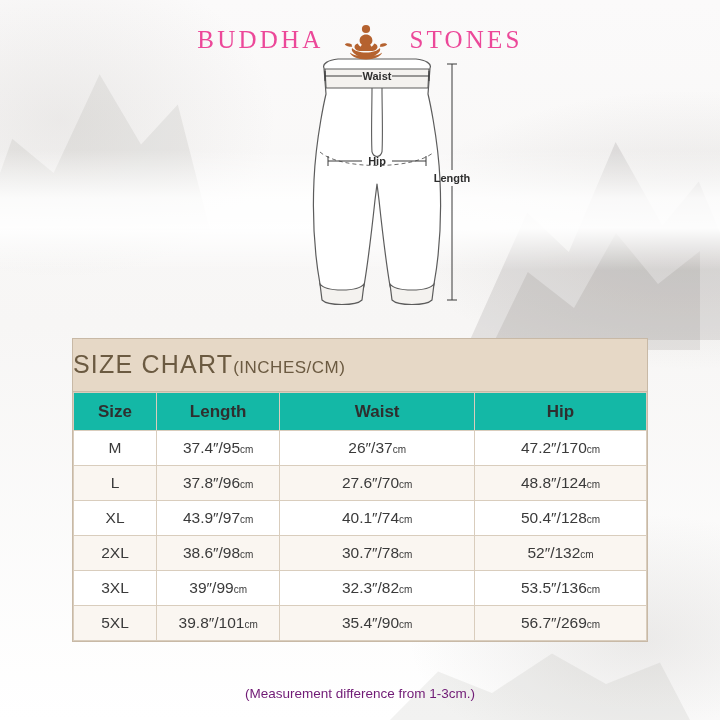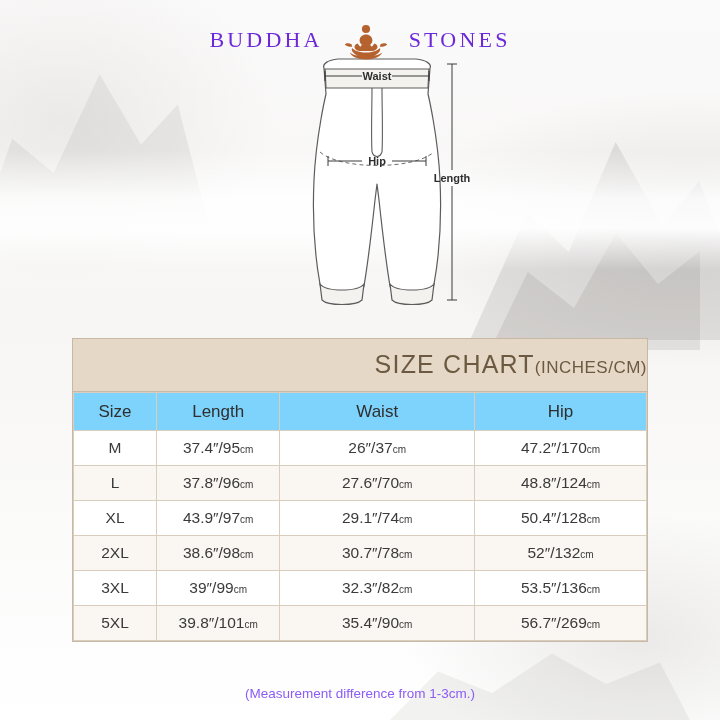--- a/index.html
+++ b/index.html
@@ -55,23 +55,23 @@
 
   
   .brand {
     position: absolute; top: 20px; left: 0; right: 0;
     display: flex; align-items: center; justify-content: center;
     gap: 14px;
     z-index: 5;
   }
   .brand-word {
     font-family: "Liberation Serif", serif;
-    font-size: 22px;
+    font-size: 25px;
     letter-spacing: 3.2px;
-    color: #6d28d9;
+    color: #ec4899;
     font-weight: 400;
   }
   .lotus {
     width: 58px; height: 40px;
     display: block;
   }
 
   
   .illus {
     position: absolute;
@@ -85,21 +85,21 @@
   .chart {
     position: absolute;
     left: 72px; top: 338px;
     width: 576px;
     border: 1px solid #c8b9a6;
     background: #ffffff;
     z-index: 6;
   }
   .chart-title {
     background: #e6d8c6;
-    text-align: right;
+    text-align: left;
     padding: 11px 0 12px;
     color: #6b5a41;
     font-family: "Liberation Sans", sans-serif;
     font-size: 25px;
     letter-spacing: 1.2px;
     font-weight: 400;
     border-bottom: 1px solid #c8b9a6;
   }
   .chart-title .units {
     font-size: 17px;
@@ -114,39 +114,39 @@
     border: 1px solid #d9cdbd;
     text-align: center;
     color: #3a3a3a;
     font-size: 15.5px;
     padding: 0;
     height: 35px;
     font-weight: 400;
   }
   thead th {
     font-size: 17px;
-    font-weight: 400;
+    font-weight: 700;
     height: 38px;
-    background: #7dd3fc;
+    background: #14b8a6;
     color: #2f2f2f;
   }
   col.c-size { width: 14.5%; }
   col.c-len  { width: 21.5%; }
   col.c-waist{ width: 34%; }
   col.c-hip  { width: 30%; }
   tbody tr:nth-child(even) td { background: #faf6f1; }
   tbody tr:nth-child(odd) td { background: #ffffff; }
   td.size-cell { font-size: 15.5px; }
   .cm { font-size: 10px; }
   .note {
     position: absolute;
     left: 0; right: 0; top: 686px;
     text-align: center;
     font-size: 13.5px;
-    color: #8b5cf6;
+    color: #701a75;
     font-family: "Liberation Sans", sans-serif;
     z-index: 6;
   }
 </style>
 </head>
 <body>
 
 <div id="page">
 
   <div class="bg-wash"></div>
@@ -259,21 +259,21 @@
         </tr>
         <tr>
           <td class="size-cell">L</td>
           <td><span>37.8″/96</span><span class="cm">cm</span></td>
           <td><span>27.6″/70</span><span class="cm">cm</span></td>
           <td><span>48.8″/124</span><span class="cm">cm</span></td>
         </tr>
         <tr>
           <td class="size-cell">XL</td>
           <td><span>43.9″/97</span><span class="cm">cm</span></td>
-          <td><span>29.1″/74</span><span class="cm">cm</span></td>
+          <td><span>40.1″/74</span><span class="cm">cm</span></td>
           <td><span>50.4″/128</span><span class="cm">cm</span></td>
         </tr>
         <tr>
           <td class="size-cell">2XL</td>
           <td><span>38.6″/98</span><span class="cm">cm</span></td>
           <td><span>30.7″/78</span><span class="cm">cm</span></td>
           <td><span>52″/132</span><span class="cm">cm</span></td>
         </tr>
         <tr>
           <td class="size-cell">3XL</td>

